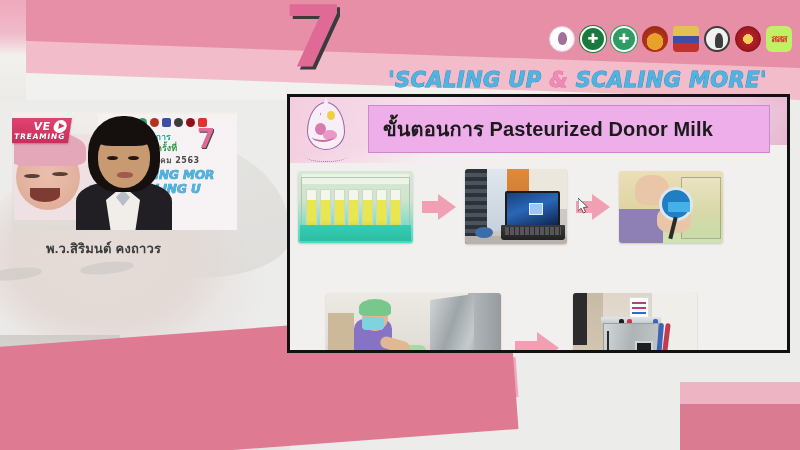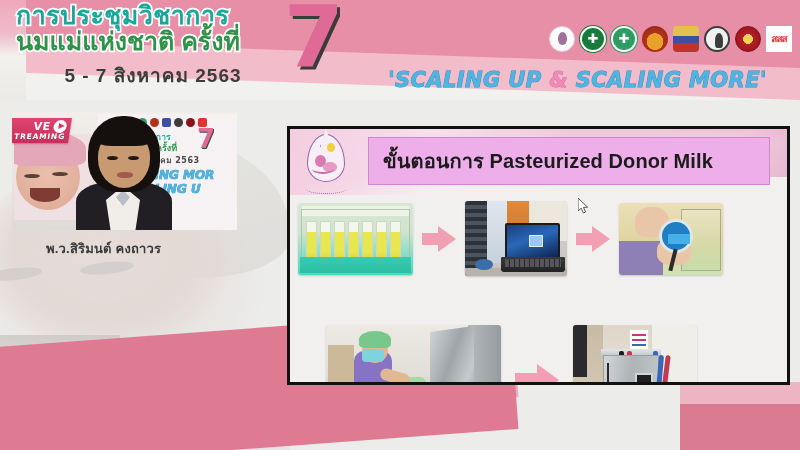--- a/index.html
+++ b/index.html
@@ -128,21 +128,21 @@
   .logo.l1::after { content:""; position:absolute; left:8px; top:5px; width:9px; height:13px; border-radius:50% 50% 45% 45%; background:#a0719a; }
   .logo.l2 { background:#1a7a3c; border:2px solid #fff; box-shadow:0 0 0 1px #1a7a3c; }
   .logo.l2::after { content:"✚"; position:absolute; inset:0; color:#fff; font-size:13px; text-align:center; line-height:22px; }
   .logo.l3 { background:#2f9d63; border:2px solid #fff; box-shadow:0 0 0 1px #2f9d63; }
   .logo.l3::after { content:"✚"; position:absolute; inset:0; color:#fff; font-size:13px; text-align:center; line-height:22px; }
   .logo.l4 { background:radial-gradient(circle at 50% 60%,#e8a22a 0 40%,#b1331c 42%,#8c2414 100%); }
   .logo.l5 { background:linear-gradient(180deg,#e3c14f 0 38%,#3f4fa0 38% 66%,#c1322c 66% 100%); border-radius:4px; }
   .logo.l6 { background:#f0f0f0; border:2px solid #3c3c3c; }
   .logo.l6::after { content:""; position:absolute; left:9px; top:5px; width:8px; height:15px; border-radius:50% 50% 30% 30%; background:#3c3c3c; }
   .logo.l7 { background:radial-gradient(circle at 50% 50%,#f2d05a 0 28%,#b51f28 30%,#8e1119 100%); border:1px solid #7d0f16; }
-  .logo.l8 { border-radius:0; background:#ffffff; color:#e0322e; font-size:10px; font-weight:bold; text-align:center; line-height:26px; letter-spacing:-1px; }
+  .logo.l8 { border-radius:6px; background:#bef264; color:#e0322e; font-size:10px; font-weight:bold; text-align:center; line-height:26px; letter-spacing:-1px; }
 
   
   .video {
     position:absolute; left:12px; top:112px; width:225px; height:118px;
     overflow:hidden; background:#d8d4cf;
   }
   .v-bg { position:absolute; inset:0; background:linear-gradient(180deg,#f1eeeb 0%,#e8e4e0 55%,#dedad6 100%); }
   .v-poster {
     position:absolute; left:86px; top:2px; right:0; bottom:0;
     background:linear-gradient(180deg,#f6f1f3 0%,#f7f3f4 100%);
@@ -190,21 +190,21 @@
   .live-badge .row2 { font-size:7.5px; font-weight:bold; letter-spacing:.8px; text-align:right; margin-top:-1px; }
 
   .speaker-name {
     position:absolute; left:46px; top:238px; width:210px;
     font-size:13px; font-weight:bold; color:#3a3a3a; letter-spacing:.2px;
     font-family:"Liberation Sans","DejaVu Sans",sans-serif;
   }
 
   
   .slide {
-    position:absolute; left:287px; top:126px; width:503px; height:259px;
+    position:absolute; left:287px; top:94px; width:503px; height:259px;
     background:#f1f0ee; border:3px solid #111;
     overflow:hidden;
   }
   .slide-swash {
     position:absolute; left:0; top:0; width:503px; height:66px;
     background:
       linear-gradient(100deg, rgba(244,206,224,.85) 0%, rgba(250,235,244,.65) 28%, rgba(255,255,255,0) 55%),
       linear-gradient(172deg, rgba(236,170,206,.55) 0 42%, rgba(255,255,255,0) 60%);
   }
   .slide-swash2 {
@@ -354,25 +354,20 @@
   <div class="pink-band"></div>
   <div class="pink-band-right-lt"></div>
   <div class="pink-band-right"></div>
 
   <div class="header">
     <div class="hdr-pinkdeep"></div>
     <div class="hdr-pinklight"></div>
     <div class="hdr-white"></div>
     <div class="hdr-leftwhite"></div>
 
-    <div class="title-block">
-      <div class="t-line1">การประชุมวิชาการ</div>
-      <div class="t-line2">นมแม่แห่งชาติ ครั้งที่</div>
-      <div class="t-date">5 - 7 สิงหาคม 2563</div>
-    </div>
 
     <div class="big-seven">7</div>
 
     <div class="slogan"><span>'SCALING UP </span><span class="amp">&amp;</span><span> SCALING MORE'</span></div>
 
     <div class="logos">
       <div class="logo l1"></div>
       <div class="logo l2"></div>
       <div class="logo l3"></div>
       <div class="logo l4"></div>

